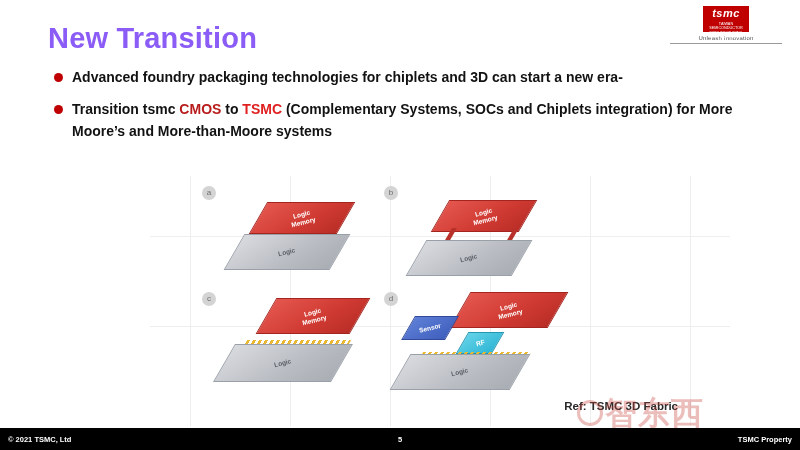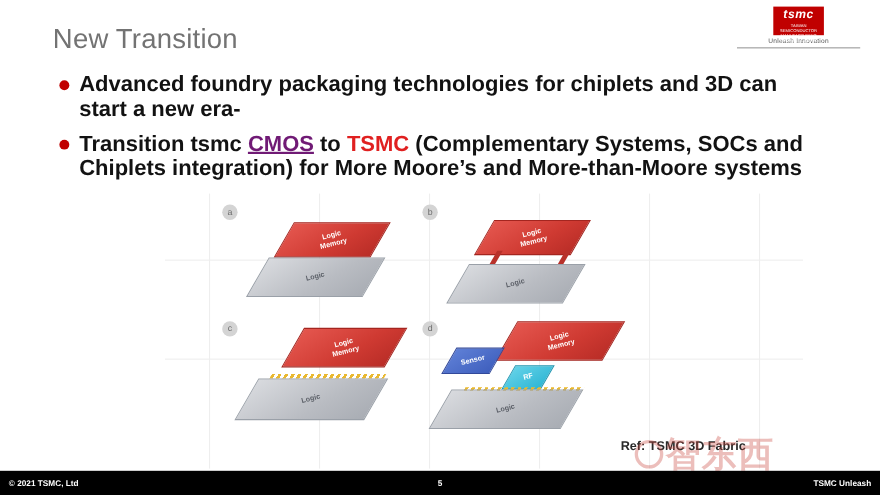--- a/index.html
+++ b/index.html
@@ -64,52 +64,52 @@
     height: 1px;
     background: #9a9a9a;
     margin: 2px auto 0 auto;
   }
 
   
   .title {
     position: absolute;
     left: 48px;
     top: 22px;
-    font-size: 25px;
-    font-weight: normal;
-    color: #737373;
+    font-size: 29px;
+    font-weight: bold;
+    color: #8b5cf6;
     letter-spacing: 0.2px;
   }
 
   
   .bullets {
     position: absolute;
     left: 54px;
     top: 66px;
     width: 700px;
   }
   .bullet {
     position: relative;
     padding-left: 18px;
     margin-bottom: 10px;
-    font-size: 20px;
+    font-size: 14px;
     font-weight: bold;
     color: #121212;
     line-height: 22px;
   }
   .bullet .dot {
     position: absolute;
     left: 0;
     top: 7px;
     width: 9px;
     height: 9px;
     border-radius: 50%;
     background: #c00000;
   }
-  .kw-blue { color: #701a75; text-decoration: underline; }
+  .kw-blue { color: #b91c1c; }
   .kw-red  { color: #e02020; }
 
   
   .figure {
     position: absolute;
     left: 150px;
     top: 176px;
     width: 580px;
     height: 250px;
   }
@@ -371,16 +371,16 @@
 
   <div class="ref-note">Ref: TSMC 3D Fabric</div>
 
   <div class="watermark">
     <span class="wm-ring"></span><span>智东西</span>
   </div>
 
   <div class="footer">
     <div class="left">© 2021 TSMC, Ltd</div>
     <div class="center">5</div>
-    <div class="right">TSMC Unleash</div>
+    <div class="right">TSMC Property</div>
   </div>
 
 </div>
 
 </body></html>

